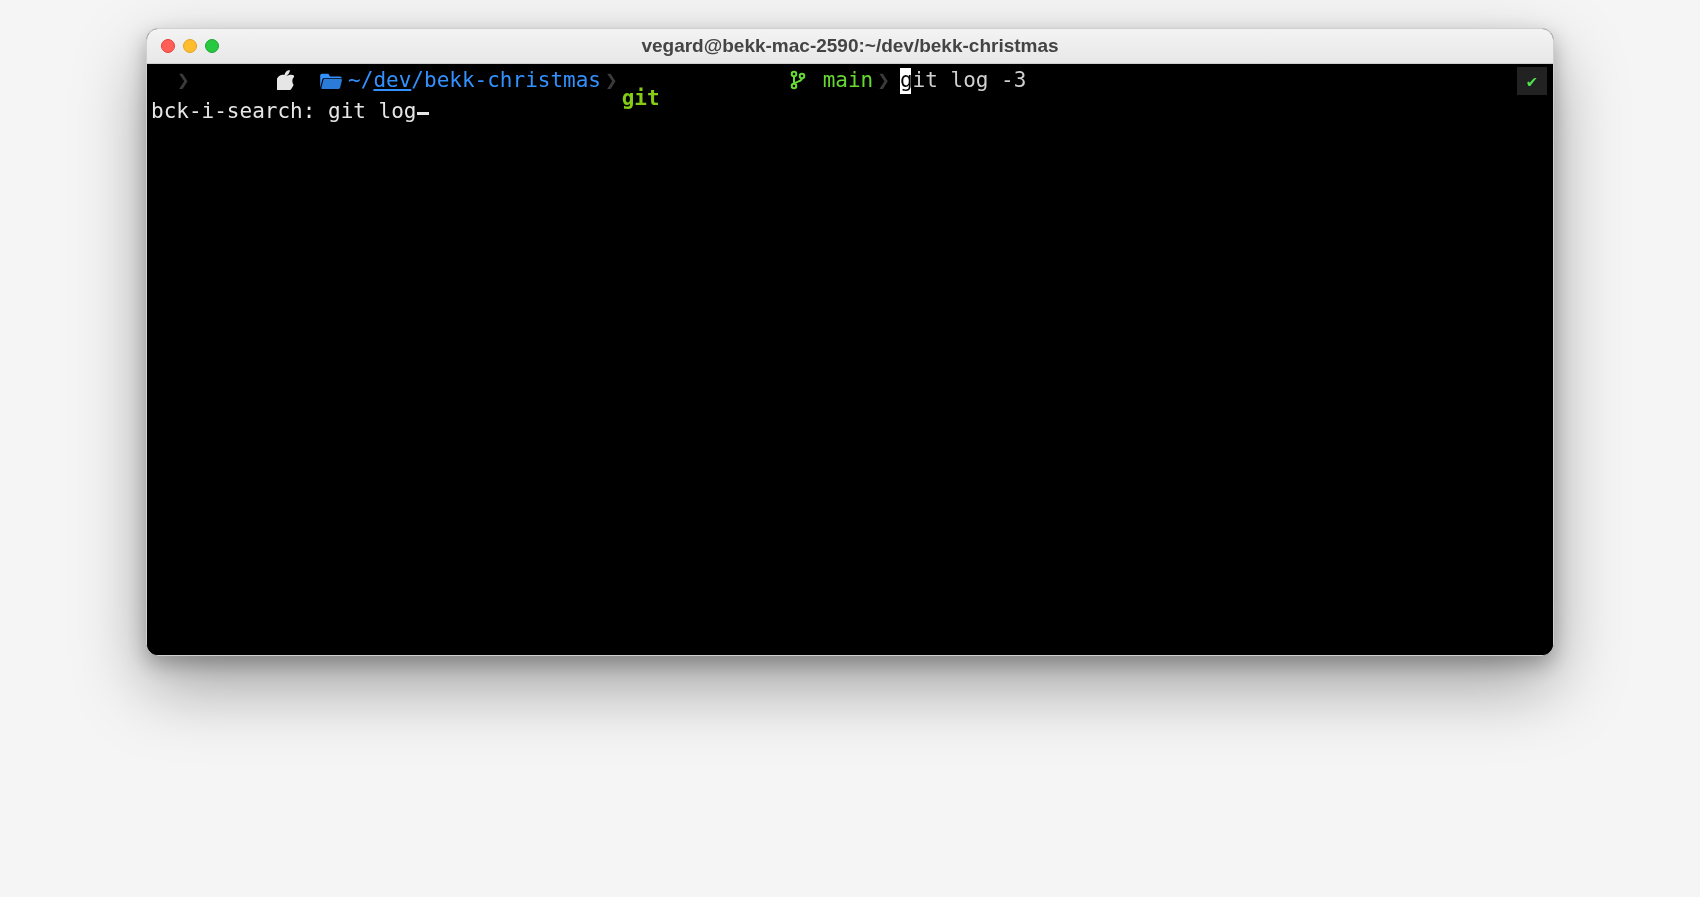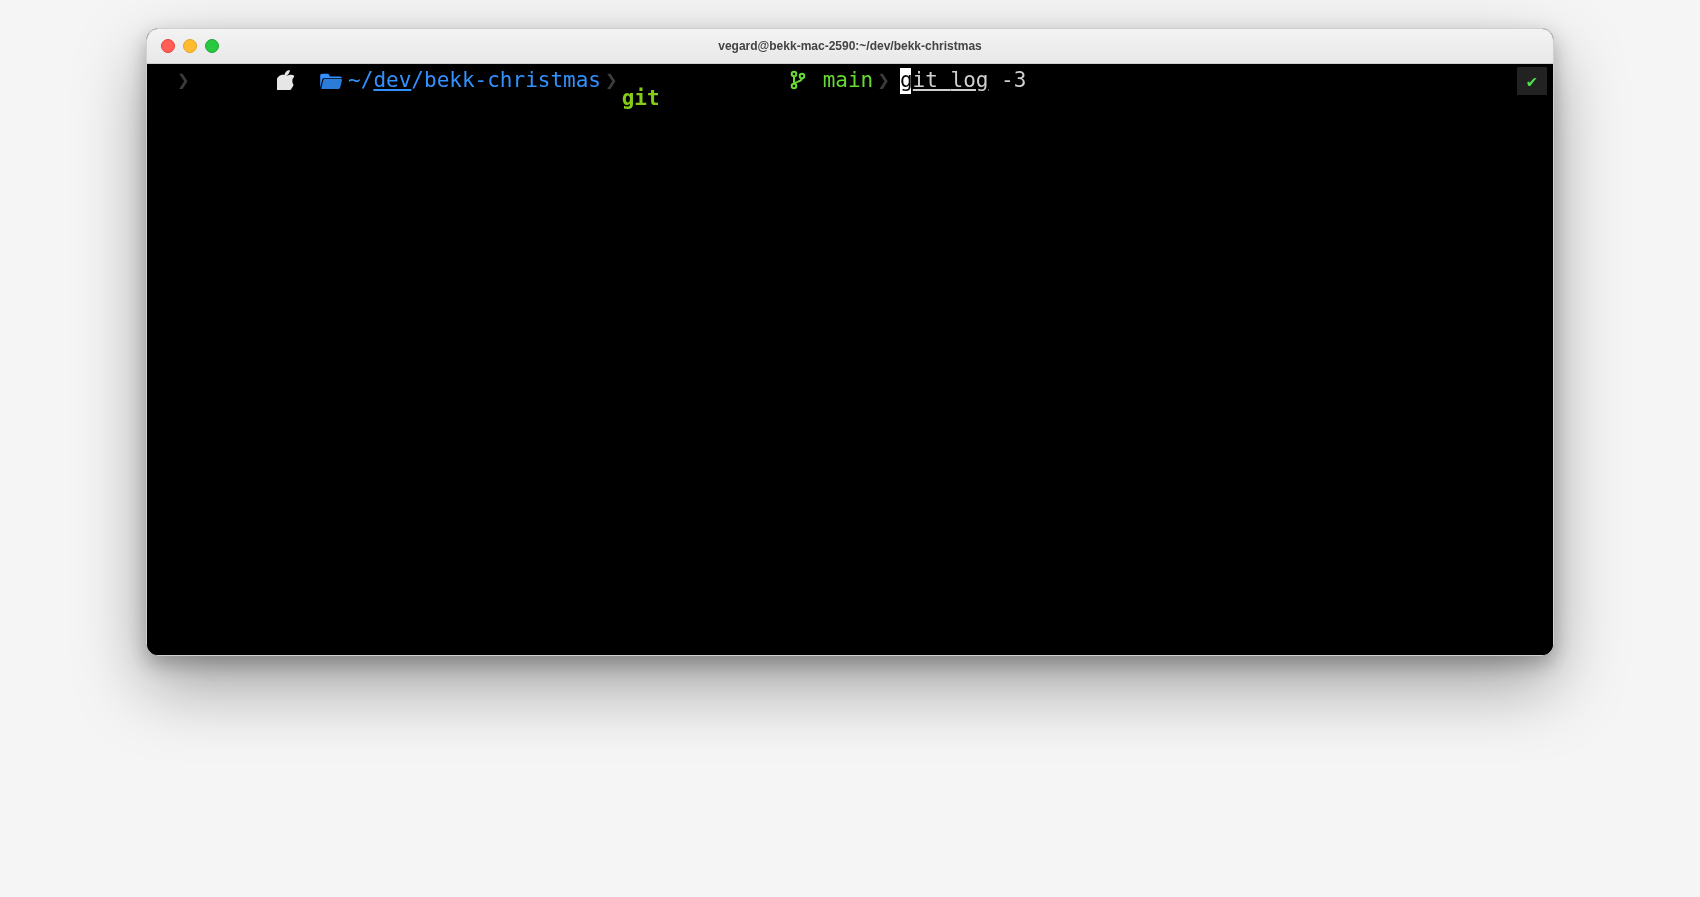--- a/index.html
+++ b/index.html
@@ -49,21 +49,21 @@
     height: 12px;
     border-radius: 50%;
   }
   .dot.red { background:#ff5f57; border:0.5px solid #e24238;}
   .dot.yellow { background:#febc2e; border:0.5px solid #e0a424;}
   .dot.green { background:#28c840; border:0.5px solid #1fa532;}
   .title {
     position: absolute;
     left: 0; right: 0;
     text-align: center;
-    font-size: 12px;
+    font-size: 19px;
     color: #444;
     font-weight: 600;
     pointer-events: none;
   }
   .term {
     flex: 1;
     background: #000;
     color: #ffffff;
     font-family: "Menlo", "SFMono-Regular", "Consolas", monospace;
     font-size: 21px;
@@ -93,21 +93,20 @@
   .path-dev { color:#3391ff;text-decoration:underline; }
   .path-repo { color:#3391ff; font-weight:400;}
   .slash { color:#3391ff; }
   .git-label { color:#84cc16; font-weight:700;margin-top:36px;}
   .branch-icon { color:#66d933; padding:0 4px;}
   .branch-name { color:#66d933;text-align:center; }
   .cmd {
     color:#d0d0d0;
   }
   .cmd-underline {
-    text-decoration: underline;
     text-decoration-color:#d0d0d0;
   }
   .hl-first {
     display:inline-block;
     position:relative;
   }
   .hl-first::before{
     content:"";
     position:absolute;
     left:0; top:1px; bottom:1px;
@@ -193,16 +192,17 @@
         <span class="seg-sep">❯</span>
         <span style="display:inline-block;width:6px"></span>
 
         <span class="cmd"><span class="hl-first"><span class="hl-first-inner">g</span></span><span class="cmd-underline">it </span><span class="cmd-underline">log</span><span> -3</span></span>
 
         <span class="status">
           <span>✔</span>
         </span>
       </div>
 
+      <div class="row2"><span>bck-i-search: </span><span>git log</span><span class="cursor-block"></span></div>
 
     </div>
   </div>
 </div>
 
 </body></html>

